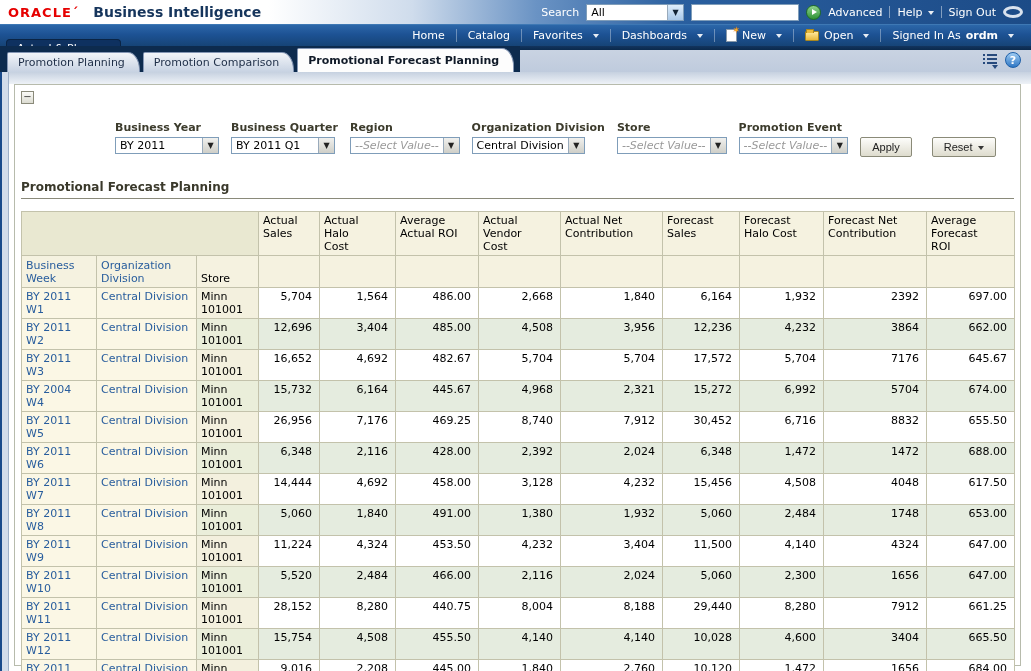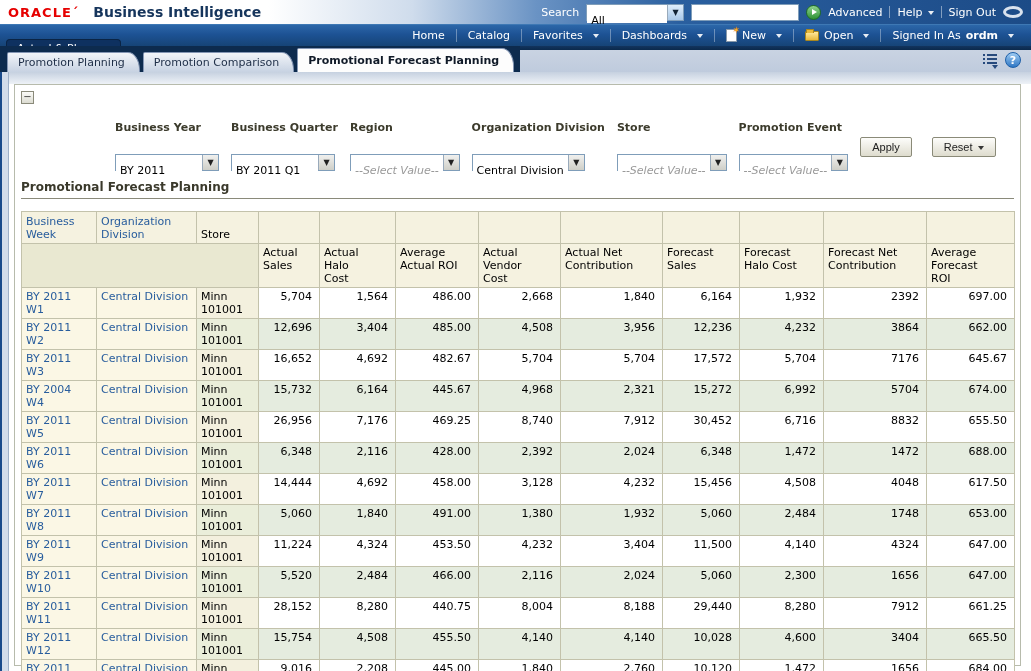--- a/index.html
+++ b/index.html
@@ -8,21 +8,21 @@
 
   
   .ghead { height:24px; display:flex; align-items:center;
     background:linear-gradient(90deg,#ffffff 0%,#ffffff 26%,#cfdcec 40%,#6a93c4 52%,#2a5f9f 66%,#1c4b87 100%); }
   .brand { display:flex; align-items:center; gap:14px; padding-left:8px; }
   .oracle-logo { color:#e60000; font-weight:bold; font-size:13px; letter-spacing:1px; font-family:"DejaVu Sans",sans-serif; }
   .product { color:#16355c; font-weight:bold; font-size:14px; }
   .gtools { margin-left:auto; display:flex; align-items:center; gap:7px; color:#fff; padding-right:8px; }
   .gtools .lbl { color:#fff; }
   .selectbox { display:inline-flex; align-items:stretch; background:#fff; border:1px solid #7f9db9; height:17px; }
-  .selectbox .val { padding:9px 4px; min-width:80px; color:#000; background:#fff; line-height:13px; }
+  .selectbox .val { padding:1px 4px; min-width:80px; color:#000; background:#fff; line-height:13px; }
   .selectbox .btn { width:16px; display:flex; align-items:center; justify-content:center;
      background:linear-gradient(180deg,#f0f0ee,#cfcfc8); border-left:1px solid #9ab; color:#222; font-size:8px; }
   .selectbox.blue .btn { background:linear-gradient(180deg,#dfeefc,#a9c8e8); color:#123; }
   .selectbox.muted .val { color:#999; font-style:italic; }
   .search-input { width:108px; height:17px; border:1px solid #7f9db9; background:#fff; }
   .go-btn { width:15px; height:15px; border-radius:50%; border:1px solid #1f6e23;
      background:linear-gradient(180deg,#8fd48f,#2f9135); display:flex; align-items:center; justify-content:center; }
   .go-btn .tri { width:0; height:0; border-top:3px solid transparent; border-bottom:3px solid transparent; border-left:5px solid #fff; margin-left:1px; }
   .vpipe { width:1px; height:12px; background:rgba(255,255,255,.45); }
   .ring-icon { width:20px; height:12px; border:3px solid #d9e2ee; border-radius:50%; }
@@ -57,21 +57,21 @@
   .splitter { position:absolute; left:0; top:72px; bottom:0; width:9px; background:#d3dcea;
      border-left:2px solid #1a4a8a; border-right:1px solid #9fb0c8; }
 
   
   .panel { position:absolute; left:14px; top:84px; width:1007px; height:582px; background:#fff; border:1px solid #b7bbac; }
   .collapse-btn { position:absolute; left:6px; top:6px; width:13px; height:13px; border:1px solid #8a8a7a;
      background:linear-gradient(180deg,#fbfbf8,#dcdcd2); color:#333; font-size:10px; line-height:10px; text-align:center; }
 
   
   .filters { position:absolute; left:0; top:36px; width:100%; display:flex; gap:12px; padding-left:100px; align-items:flex-start; }
-  .ffield .flabel { font-weight:bold; color:#3c3b2c; margin-bottom:20px; white-space:nowrap; }
+  .ffield .flabel { font-weight:bold; color:#3c3b2c; margin-bottom:3px; white-space:nowrap; }
   .ffield .selectbox .val { min-width:86px; }
   .fbuttons { display:flex; gap:20px; margin-top:16px; }
   .btn-std { height:20px; padding:2px 11px; border:1px solid #8a8a78; border-radius:2px;
      background:linear-gradient(180deg,#fdfdfb,#dedcce); color:#222; font-size:11px; }
 
   
   .sec-title { position:absolute; left:6px; top:95px; width:993px; font-weight:bold; font-size:12px;
      color:#3a392b; border-bottom:1px solid #8a8a7a; padding-bottom:4px; }
 
   
@@ -226,36 +226,20 @@
           <col style="width: 83px;">
           <col style="width: 82px;">
           <col style="width: 102px;">
           <col style="width: 77px;">
           <col style="width: 84px;">
           <col style="width: 103px;">
           <col style="width: 88px;">
         </colgroup>
       <thead id="grid-head">
           <tr>
-            <th class="dimh link">Business
-Week</th>
-            <th class="dimh link">Organization
-Division</th>
-            <th class="dimh">Store</th>
-            <td class="sub"></td>
-            <td class="sub"></td>
-            <td class="sub"></td>
-            <td class="sub"></td>
-            <td class="sub"></td>
-            <td class="sub"></td>
-            <td class="sub"></td>
-            <td class="sub"></td>
-            <td class="sub"></td>
-          </tr>
-          <tr>
             <th class="corner" colspan="3"></th>
             <th class="mh">Actual
 Sales</th>
             <th class="mh">Actual
 Halo
 Cost</th>
             <th class="mh">Average
 Actual ROI</th>
             <th class="mh">Actual
 Vendor
@@ -265,20 +249,36 @@
             <th class="mh">Forecast
 Sales</th>
             <th class="mh">Forecast
 Halo Cost</th>
             <th class="mh">Forecast Net
 Contribution</th>
             <th class="mh">Average
 Forecast
 ROI</th>
           </tr>
+          <tr>
+            <th class="dimh link">Business
+Week</th>
+            <th class="dimh link">Organization
+Division</th>
+            <th class="dimh">Store</th>
+            <td class="sub"></td>
+            <td class="sub"></td>
+            <td class="sub"></td>
+            <td class="sub"></td>
+            <td class="sub"></td>
+            <td class="sub"></td>
+            <td class="sub"></td>
+            <td class="sub"></td>
+            <td class="sub"></td>
+          </tr>
         </thead>
       <tbody id="grid-body">
           <tr class="odd">
             <td class="dimc">BY 2011 W1</td>
             <td class="dimc">Central Division</td>
             <td class="store">Minn 101001</td>
             <td class="num">5,704</td>
             <td class="num">1,564</td>
             <td class="num">486.00</td>
             <td class="num">2,668</td>

